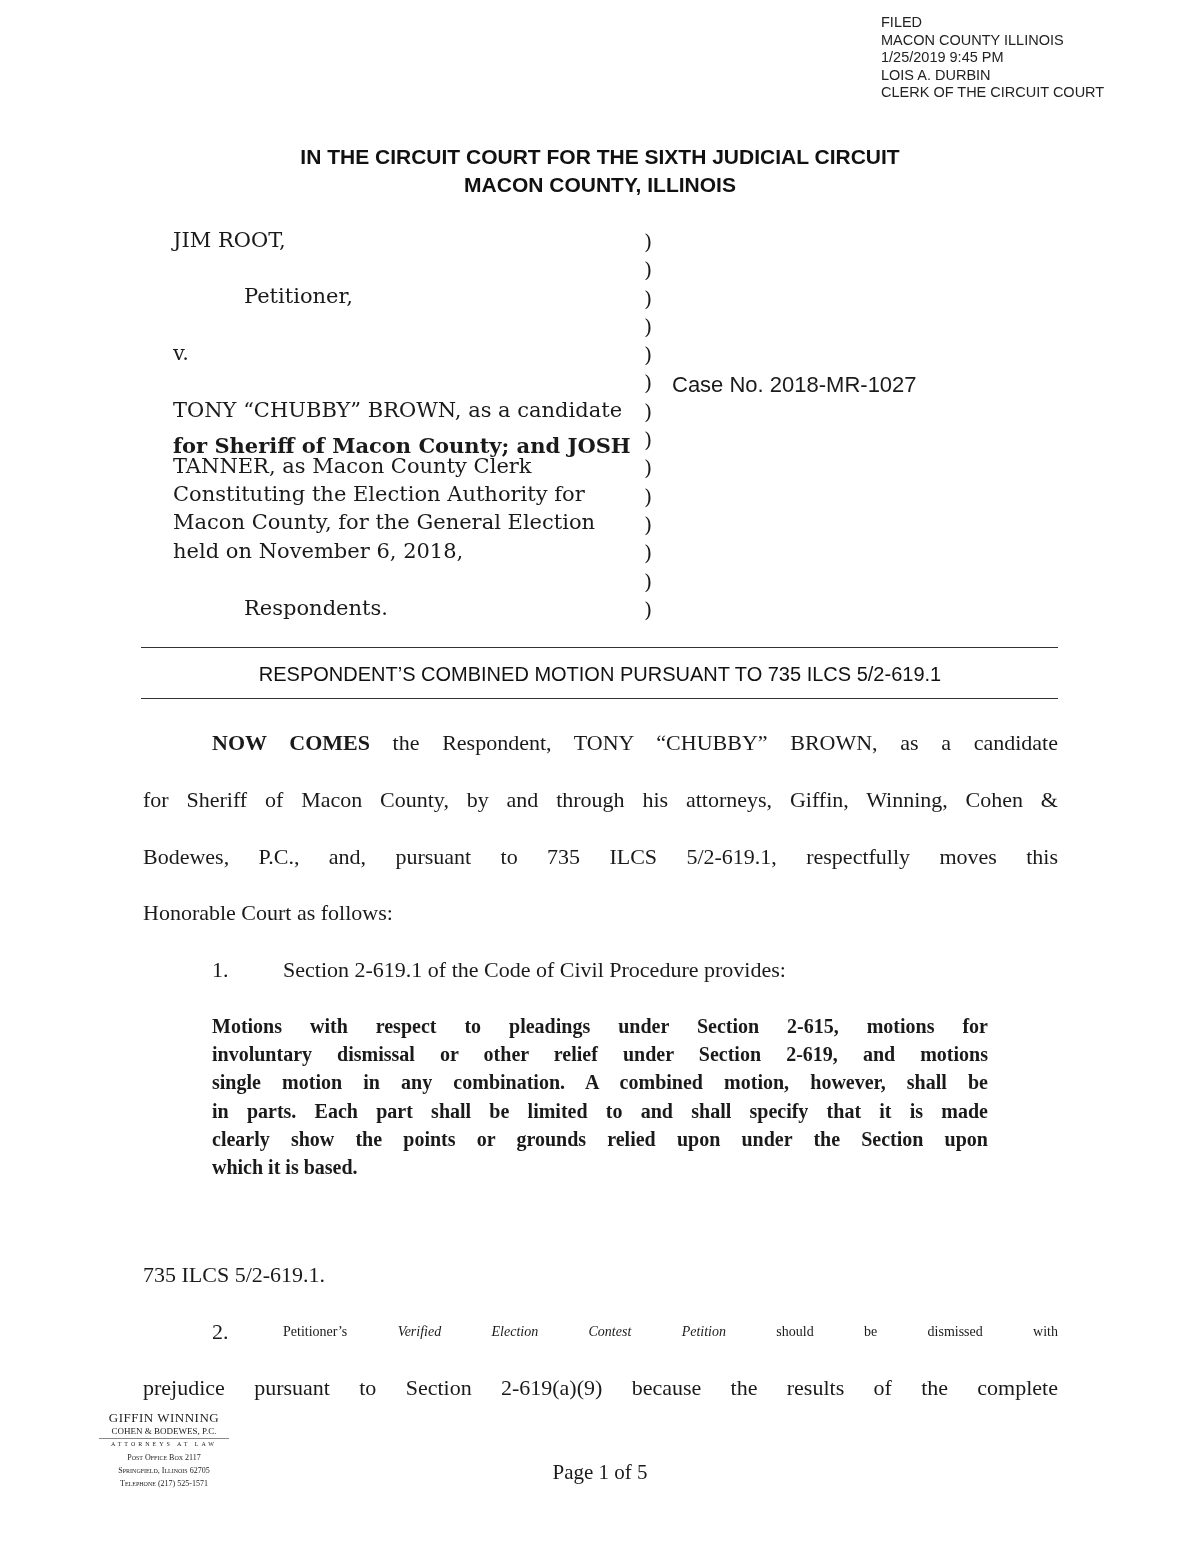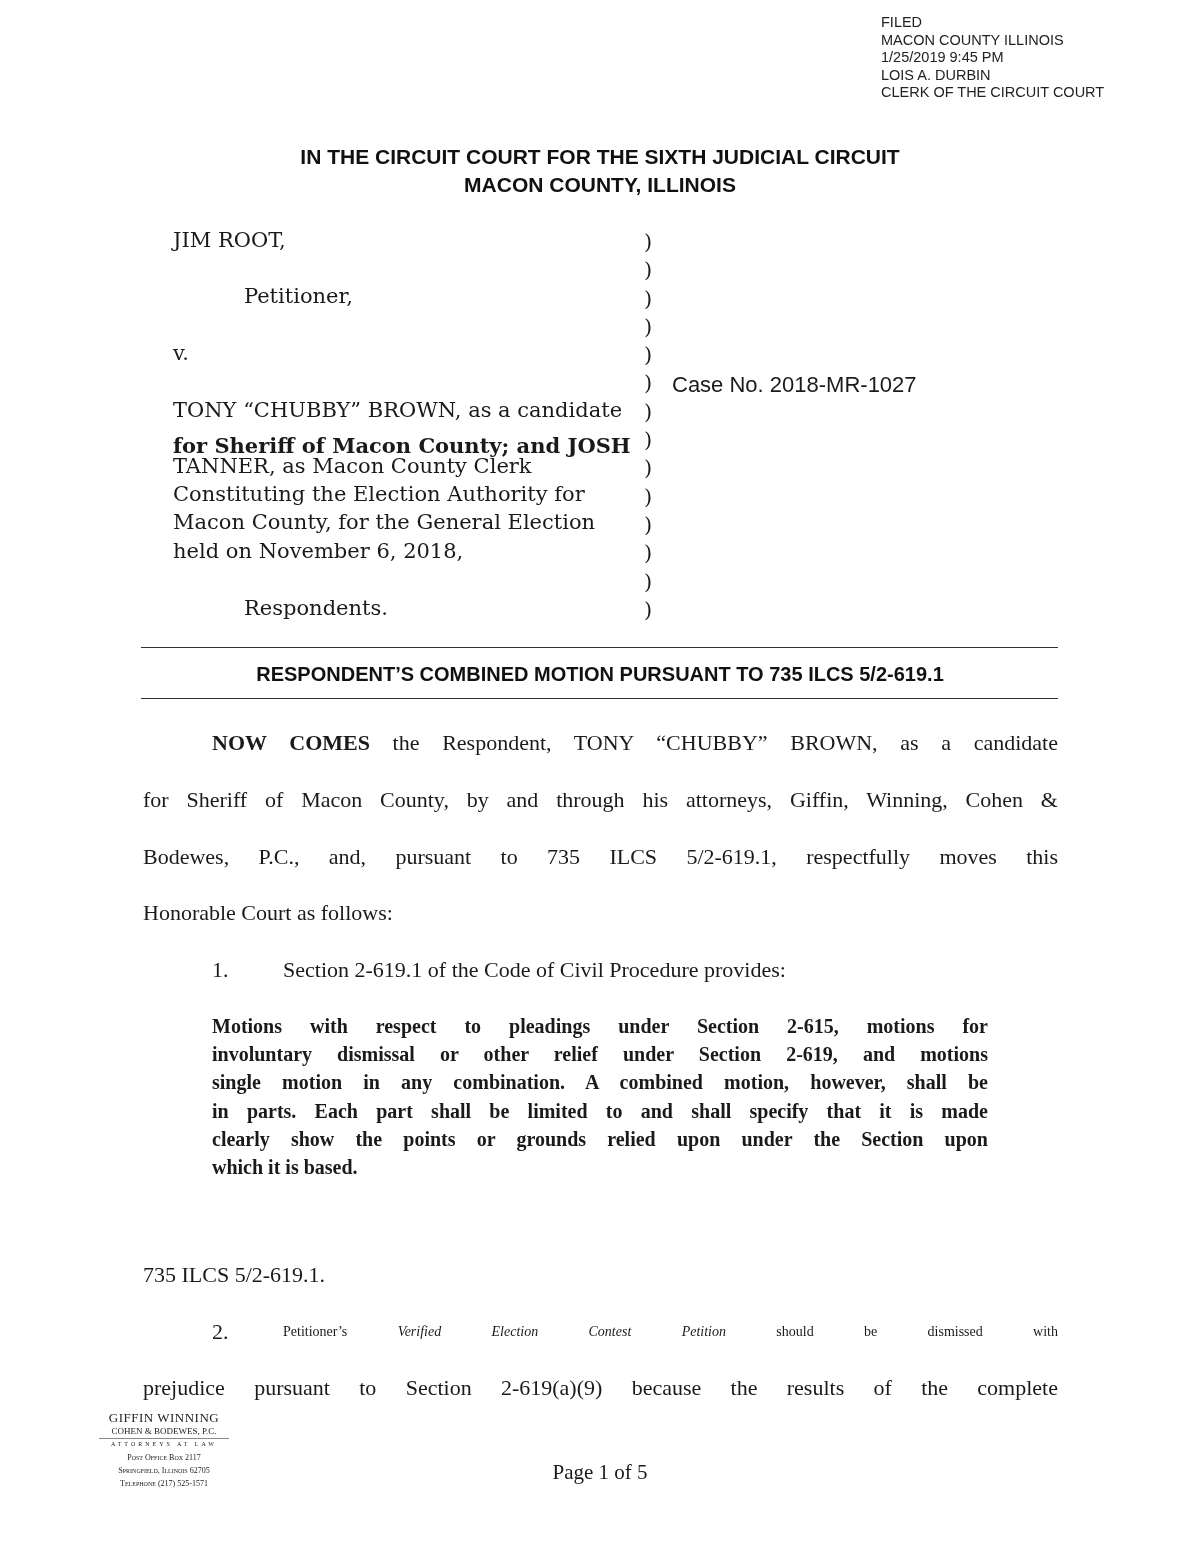--- a/index.html
+++ b/index.html
@@ -19,21 +19,21 @@
     
     .court { left: 0; width: 1200px; top: 143px; text-align: center; font-weight: bold; font-size: 21px; line-height: 28px; color: #111; }
 
     
     .cap-line { left: 145px; font-size: 21px; line-height: 28px; white-space: nowrap; margin-left: 28px; }
     .paren-col { left: 644px; top: 228px; font-size: 21px; line-height: 28.3px; }
     .paren-col div { height: 28.3px; }
     .case-no { left: 672px; top: 372px; font-size: 22px; white-space: nowrap; }
 
     .rule { left: 141px; width: 917px; height: 1px; background: #333; }
-    .motion-title { left: 0; width: 1200px; top: 661px; text-align: center; font-weight: bold; font-size: 20px; line-height: 26px; color: #111; }
+    .motion-title { left: 0; width: 1200px; top: 661px; text-align: center; font-weight: normal; font-size: 20px; line-height: 26px; color: #111; }
 
     
     .p-line { left: 143px; width: 915px; font-size: 21px; line-height: 28px; white-space: nowrap; }
     .justify { text-align: justify; text-align-last: justify; white-space: normal; }
     .quote { left: 212px; width: 776px; top: 1012px; font-size: 20px; line-height: 28.2px; }
     .quote div { text-align: justify; text-align-last: justify; white-space: nowrap; font-weight: bold; }
     .quote div.last { text-align-last: left; }
 
     
     .firm { left: 84px; top: 1410px; width: 160px; text-align: center; color: #222; }

